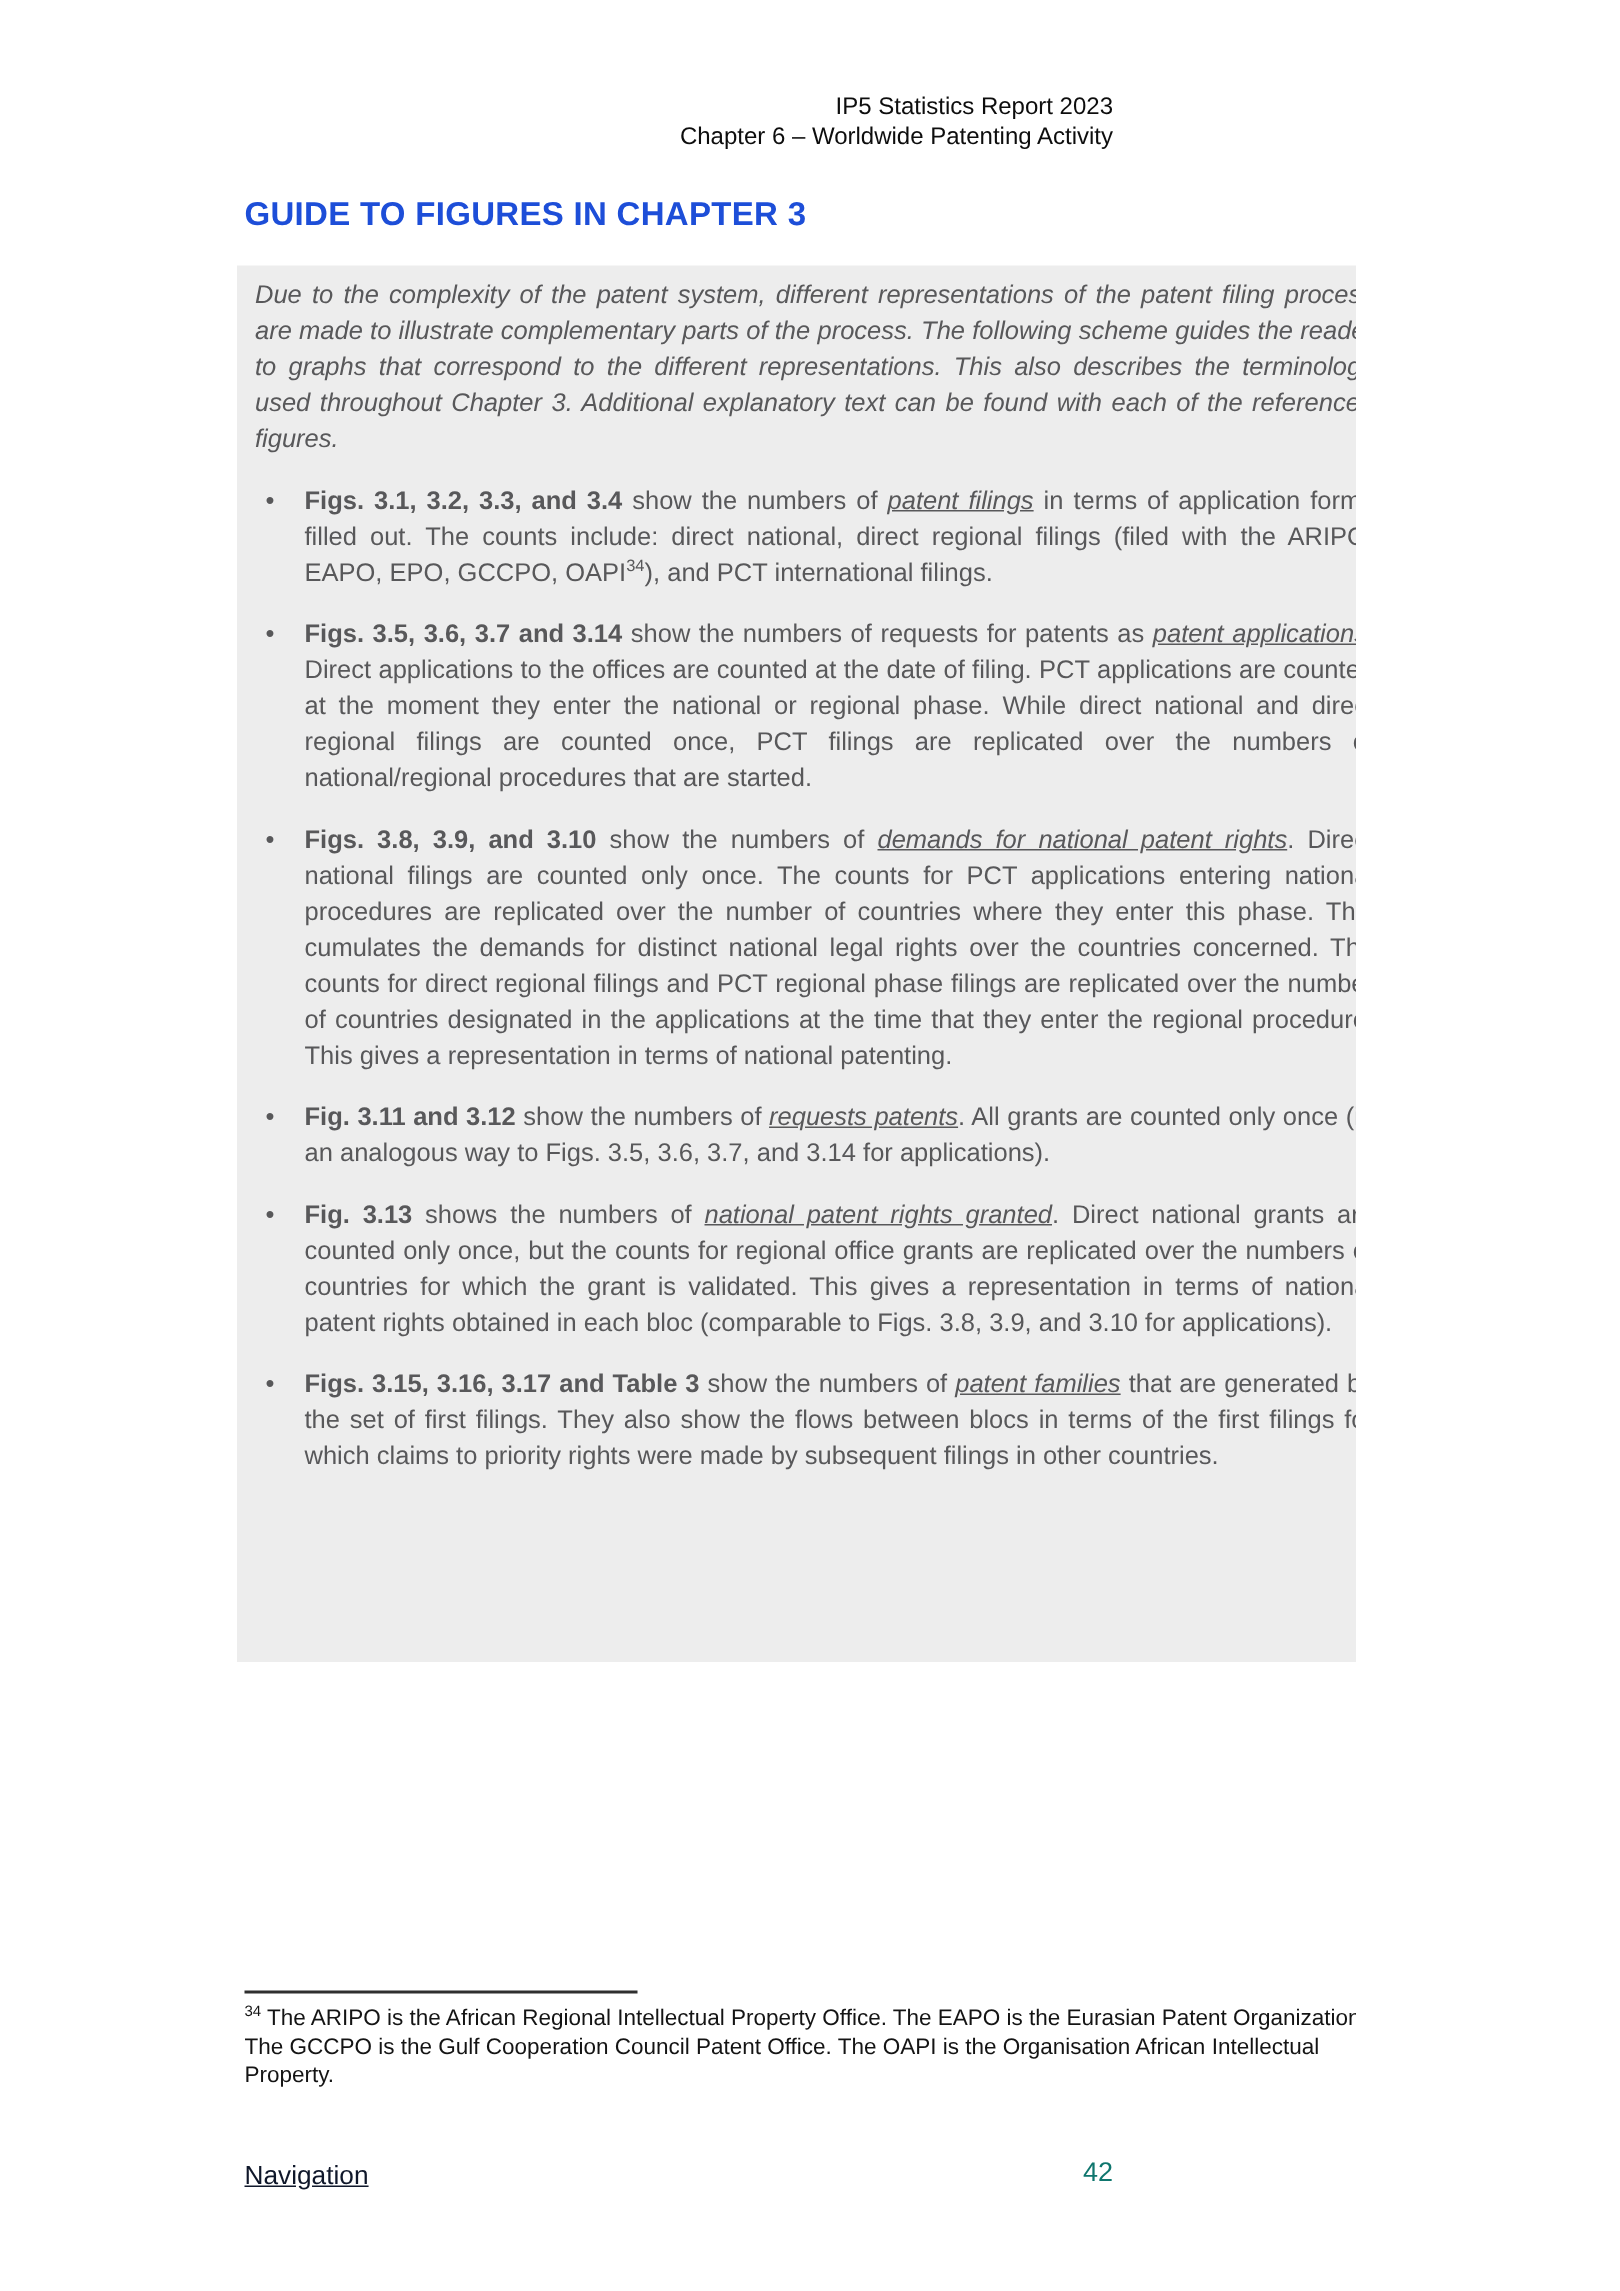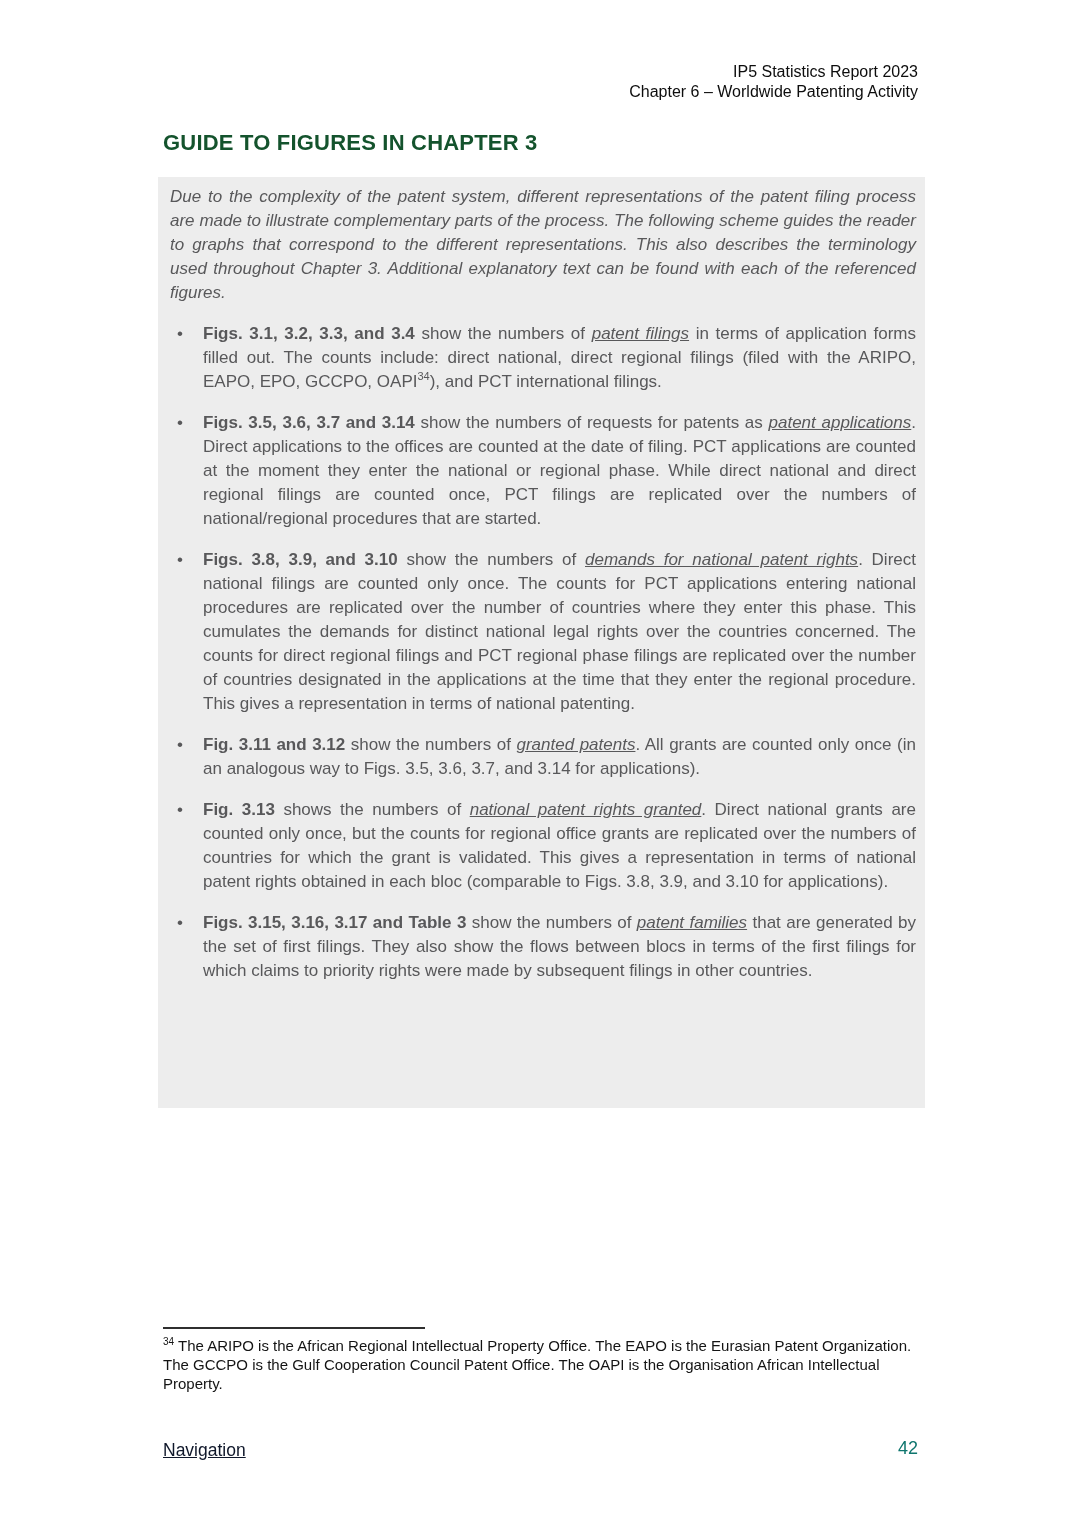--- a/index.html
+++ b/index.html
@@ -1,18 +1,18 @@
 <!DOCTYPE html>
 <html><head>
 <meta charset="utf-8">
 <style>
   html, body { margin: 0; padding: 0; background: #ffffff; }
   .page {
     position: relative;
-    width: 1080px;
+    width: 904px;
     height: 1527px;
     background: #ffffff;
     font-family: "Liberation Sans", sans-serif;
     overflow: hidden;
   }
   .header {
     position: absolute;
     top: 62px;
     left: 0;
     right: 162px;
@@ -20,21 +20,21 @@
     font-size: 16px;
     line-height: 20px;
     color: #0d0d0d;
   }
   .page-title {
     position: absolute;
     top: 130px;
     left: 163px;
     font-size: 22px;
     font-weight: bold;
-    color: #14532d;
+    color: #1d4ed8;
     letter-spacing: 0.2px;
   }
   .guide-box {
     position: absolute;
     top: 177px;
     left: 158px;
     width: 767px;
     min-height: 931px;
     box-sizing: border-box;
     background: #ededed;
@@ -110,21 +110,21 @@
   </div>
 
   <div class="page-title">GUIDE TO FIGURES IN CHAPTER 3</div>
 
   <div class="guide-box">
     <p class="intro">Due to the complexity of the patent system, different representations of the patent filing process are made to illustrate complementary parts of the process. The following scheme guides the reader to graphs that correspond to the different representations. This also describes the terminology used throughout Chapter 3. Additional explanatory text can be found with each of the referenced figures.</p>
     <ul class="bullet-list">
       <li><span class="seg-lead">Figs. 3.1, 3.2, 3.3, and 3.4</span><span class="seg-plain"> show the numbers of </span><span class="seg-em">patent filings</span><span class="seg-plain"> in terms of application forms filled out. The counts include: direct national, direct regional filings (filed with the ARIPO, EAPO, EPO, GCCPO, OAPI</span><sup class="seg-sup">34</sup><span class="seg-plain">), and PCT international filings.</span></li>
       <li><span class="seg-lead">Figs. 3.5, 3.6, 3.7 and 3.14</span><span class="seg-plain"> show the numbers of requests for patents as </span><span class="seg-em">patent applications</span><span class="seg-plain">. Direct applications to the offices are counted at the date of filing. PCT applications are counted at the moment they enter the national or regional phase. While direct national and direct regional filings are counted once, PCT filings are replicated over the numbers of national/regional procedures that are started.</span></li>
       <li><span class="seg-lead">Figs. 3.8, 3.9, and 3.10</span><span class="seg-plain"> show the numbers of </span><span class="seg-em">demands for national patent rights</span><span class="seg-plain">. Direct national filings are counted only once. The counts for PCT applications entering national procedures are replicated over the number of countries where they enter this phase. This cumulates the demands for distinct national legal rights over the countries concerned. The counts for direct regional filings and PCT regional phase filings are replicated over the number of countries designated in the applications at the time that they enter the regional procedure. This gives a representation in terms of national patenting.</span></li>
-      <li><span class="seg-lead">Fig. 3.11 and 3.12</span><span class="seg-plain"> show the numbers of </span><span class="seg-em">granted patents</span><span class="seg-plain">. All grants are counted only once (in an analogous way to Figs. 3.5, 3.6, 3.7, and 3.14 for applications).</span></li>
+      <li><span class="seg-lead">Fig. 3.11 and 3.12</span><span class="seg-plain"> show the numbers of </span><span class="seg-em">requests patents</span><span class="seg-plain">. All grants are counted only once (in an analogous way to Figs. 3.5, 3.6, 3.7, and 3.14 for applications).</span></li>
       <li><span class="seg-lead">Fig. 3.13</span><span class="seg-plain"> shows the numbers of </span><span class="seg-em">national patent rights granted</span><span class="seg-plain">. Direct national grants are counted only once, but the counts for regional office grants are replicated over the numbers of countries for which the grant is validated. This gives a representation in terms of national patent rights obtained in each bloc (comparable to Figs. 3.8, 3.9, and 3.10 for applications).</span></li>
       <li><span class="seg-lead">Figs. 3.15, 3.16, 3.17 and Table 3</span><span class="seg-plain"> show the numbers of </span><span class="seg-em">patent families</span><span class="seg-plain"> that are generated by the set of first filings. They also show the flows between blocs in terms of the first filings for which claims to priority rights were made by subsequent filings in other countries.</span></li>
     </ul>
   </div>
 
   <div class="footnote-rule"></div>
   <div class="footnote"><sup class="seg-sup">34</sup><span class="seg-plain"> The ARIPO is the African Regional Intellectual Property Office. The EAPO is the Eurasian Patent Organization. The GCCPO is the Gulf Cooperation Council Patent Office. The OAPI is the Organisation African Intellectual Property.</span></div>
 
   <a class="footer-nav">Navigation</a>
   <div class="footer-page">42</div>

